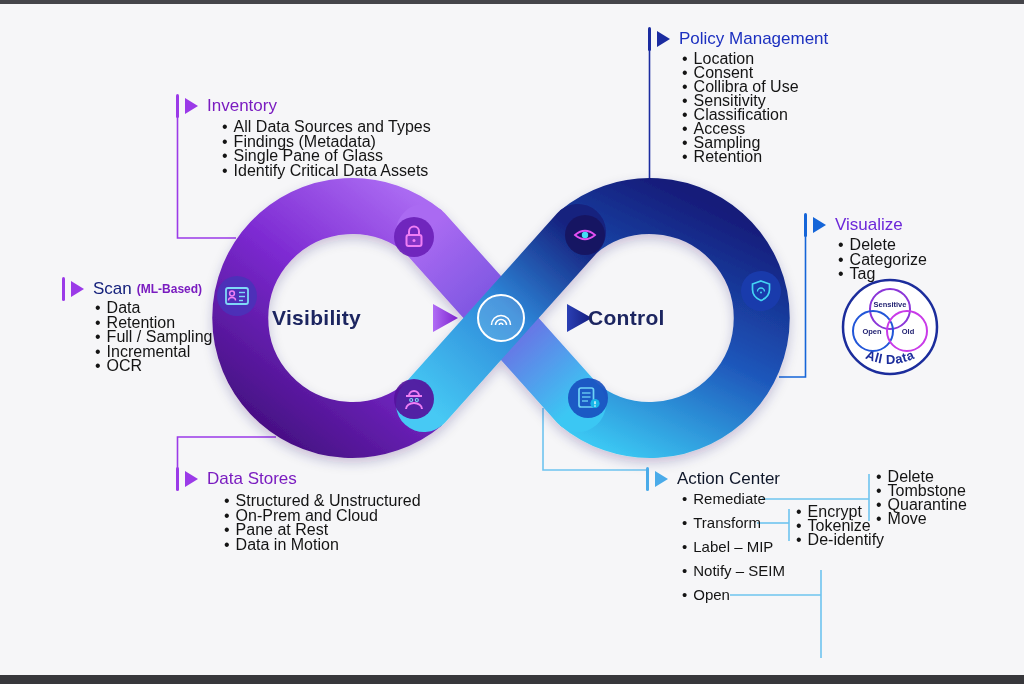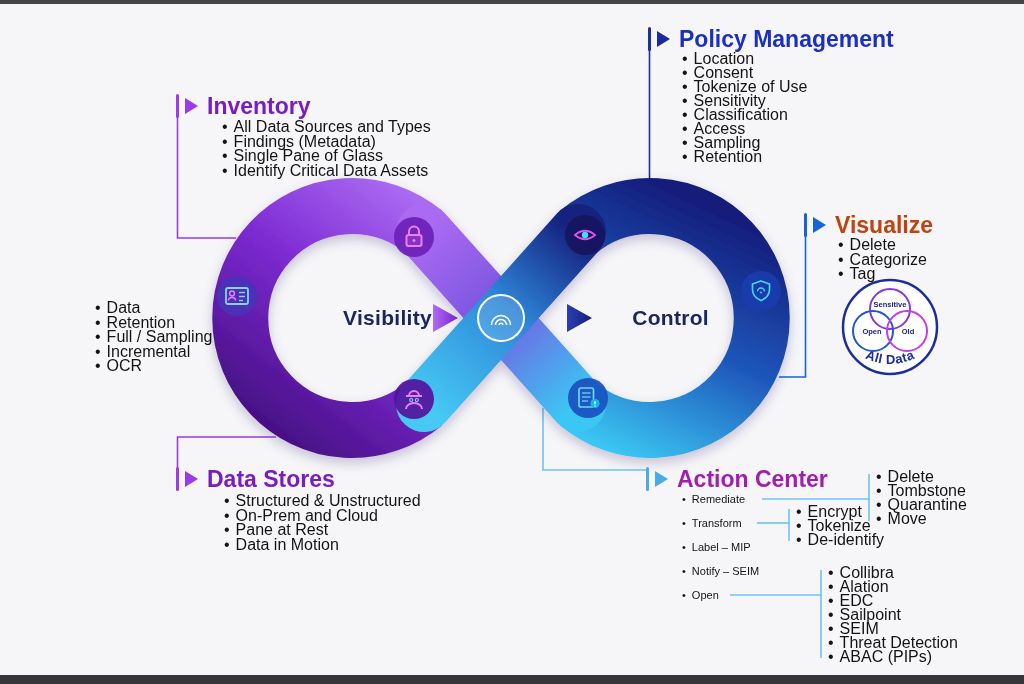--- a/index.html
+++ b/index.html
@@ -3,44 +3,44 @@
 <meta charset="utf-8">
 <style>
   *{margin:0;padding:0;box-sizing:border-box}
   html,body{width:1024px;height:684px}
   body{font-family:"Liberation Sans",sans-serif;background:#f6f6f8}
   .stage{position:relative;width:1024px;height:684px;background:#f6f6f8;overflow:hidden}
   svg.diagram{position:absolute;left:0;top:0}
   .edge{position:absolute;left:0;width:100%;background:#45454a}
   .edge.top{top:0;height:4px}
   .edge.bottom{bottom:0;height:9px;background:#37373b}
-  .loop-label{position:absolute;text-align:right;font-size:21px;font-weight:bold;color:#1c2560;letter-spacing:.3px}
+  .loop-label{position:absolute;text-align:left;font-size:21px;font-weight:bold;color:#1c2560;letter-spacing:.3px}
   .flag{position:absolute;height:24px;display:flex;align-items:center}
   .flag .pole{width:3px;height:24px;border-radius:2px}
   .flag .tri{width:0;height:0;border-top:8px solid transparent;border-bottom:8px solid transparent;margin-left:6px}
-  .flag .title{margin-left:9px;font-size:23px;font-weight:bold;white-space:nowrap}
+  .flag .title{margin-left:9px;font-size:17px;font-weight:normal;white-space:nowrap}
   .flag .subtitle{margin-left:5px;font-size:12px;font-weight:bold}
   .flag.purple .pole{background:#9b3ae8}
   .flag.purple .tri{border-left:13px solid #9b3ae8}
   .flag.navy .pole{background:#1b2ca0}
   .flag.navy .tri{border-left:13px solid #1b2ca0}
   .flag.blue .pole{background:#1565d8}
   .flag.blue .tri{border-left:13px solid #1565d8}
   .flag.lblue .pole{background:#4aabe9}
   .flag.lblue .tri{border-left:13px solid #4aabe9}
   .t-purple{color:#7a1cc0}
   .t-navy{color:#15217c}
   .t-blue{color:#1c30c0}
-  .t-vblue{color:#c2410c}
-  .t-lblue{color:#a21caf}
+  .t-vblue{color:#6d28d9}
+  .t-lblue{color:#0f172a}
   .bl{position:absolute;font-size:16px;line-height:14.5px;color:#141414}
   .bl .li{display:block;white-space:nowrap}
   .bl .li::before{content:"•";margin-right:6px}
   .bl.tight{line-height:14px}
-  .bl.wide{line-height:24px;font-size:11px}
+  .bl.wide{line-height:24px;font-size:15px}
   .conn{fill:none;stroke-width:1.6px}
   .conn.purple{stroke:#9b3ae8}
   .conn.navy{stroke:#1b2ca0}
   .conn.blue{stroke:#1565d8}
   .conn.lblue{stroke:#6ec4ef}
   .venn-label{font-size:7.5px;font-weight:bold;fill:#1c1c6e;text-anchor:middle}
   .all-data{font-size:13px;font-weight:bold;fill:#1c2d9c;letter-spacing:.5px}
 </style>
 </head>
 <body>
@@ -163,34 +163,40 @@
       <circle cx="907" cy="331" r="20" fill="none" stroke="#c93ae8" stroke-width="2"></circle>
       <text class="venn-label" x="890" y="307">Sensitive</text>
       <text class="venn-label" x="872" y="334">Open</text>
       <text class="venn-label" x="908" y="334">Old</text>
       <path id="allDataPath" d="M 845 345 Q 890 383 935 345" fill="none"></path>
       <text class="all-data"><textPath href="#allDataPath" xlink:href="#allDataPath" startOffset="50%" text-anchor="middle">All Data</textPath></text>
     </g>
   </svg>
 
   <div class="loop-label" style="left:272px;top:306px;width:160px">Visibility</div>
-  <div class="loop-label" style="left:549px;top:306px;width:160px">Control</div>
+  <div class="loop-label" style="left:588px;top:306px;width:160px">Control</div>
 
   <div class="flag purple" style="left:176px;top:94px">
     <span class="pole"></span>
     <span class="tri"></span>
     <span class="title t-purple">Inventory</span>
   </div>
   <div class="bl" style="left:222px;top:120px">
     <span class="li">All Data Sources and Types</span>
     <span class="li">Findings (Metadata)</span>
     <span class="li">Single Pane of Glass</span>
     <span class="li">Identify Critical Data Assets</span>
   </div>
 
+  <div class="flag purple" style="left:62px;top:277px">
+    <span class="pole"></span>
+    <span class="tri"></span>
+    <span class="title t-navy">Scan</span>
+    <span class="subtitle t-purple">(ML-Based)</span>
+  </div>
   <div class="bl" style="left:95px;top:301px">
     <span class="li">Data</span>
     <span class="li">Retention</span>
     <span class="li">Full / Sampling</span>
     <span class="li">Incremental</span>
     <span class="li">OCR</span>
   </div>
 
   <div class="flag purple" style="left:176px;top:467px">
     <span class="pole"></span>
@@ -205,21 +211,21 @@
   </div>
 
   <div class="flag navy" style="left:648px;top:27px">
     <span class="pole"></span>
     <span class="tri"></span>
     <span class="title t-blue">Policy Management</span>
   </div>
   <div class="bl tight" style="left:682px;top:52px">
     <span class="li">Location</span>
     <span class="li">Consent</span>
-    <span class="li">Tokenize of Use</span>
+    <span class="li">Collibra of Use</span>
     <span class="li">Sensitivity</span>
     <span class="li">Classification</span>
     <span class="li">Access</span>
     <span class="li">Sampling</span>
     <span class="li">Retention</span>
   </div>
 
   <div class="flag blue" style="left:804px;top:213px">
     <span class="pole"></span>
     <span class="tri"></span>
@@ -247,25 +253,16 @@
     <span class="li">Delete</span>
     <span class="li">Tombstone</span>
     <span class="li">Quarantine</span>
     <span class="li">Move</span>
   </div>
   <div class="bl tight" style="left:796px;top:505px">
     <span class="li">Encrypt</span>
     <span class="li">Tokenize</span>
     <span class="li">De-identify</span>
   </div>
-  <div class="bl tight" style="left:828px;top:566px">
-    <span class="li">Collibra</span>
-    <span class="li">Alation</span>
-    <span class="li">EDC</span>
-    <span class="li">Sailpoint</span>
-    <span class="li">SEIM</span>
-    <span class="li">Threat Detection</span>
-    <span class="li">ABAC (PIPs)</span>
-  </div>
 
   <div class="edge top"></div>
   <div class="edge bottom"></div>
 </div>
 
 </body></html>

